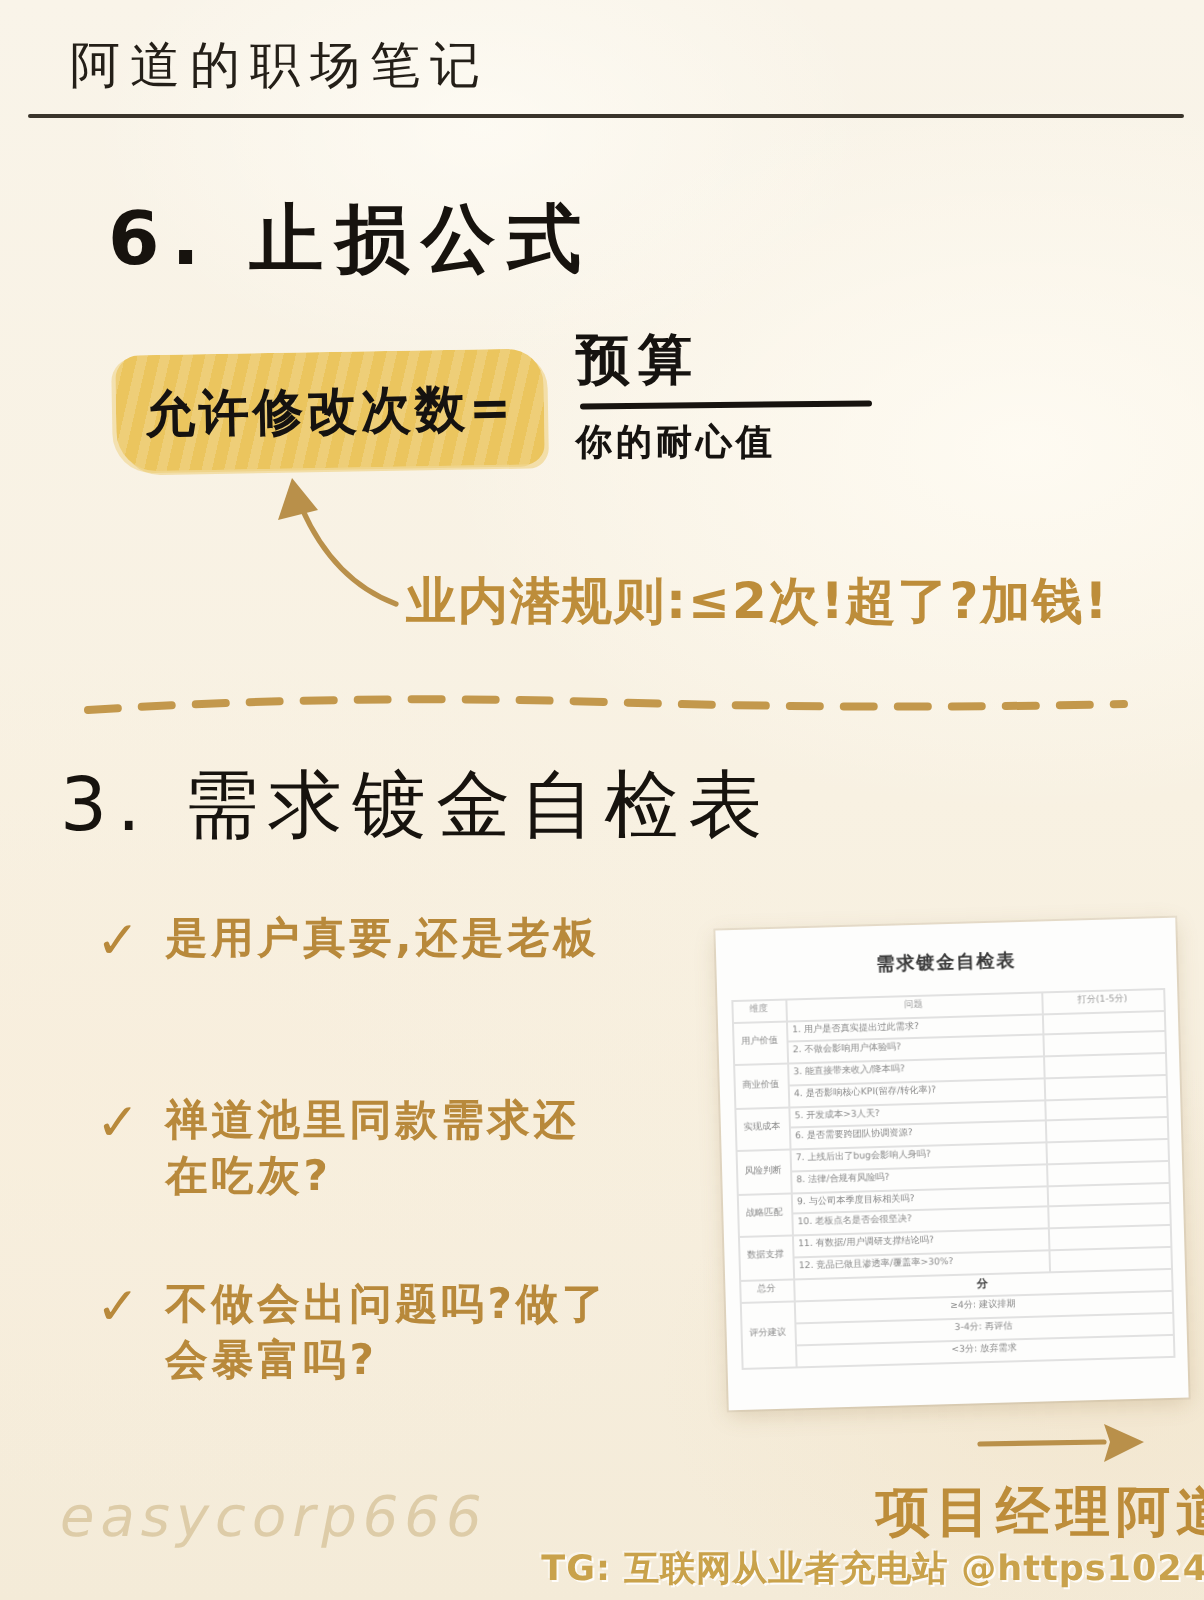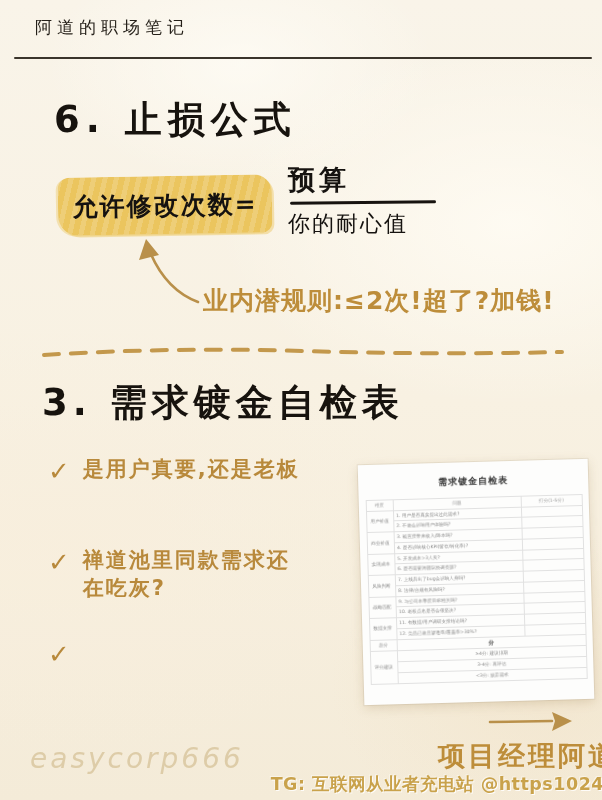--- a/index.html
+++ b/index.html
@@ -10,45 +10,45 @@
     position:relative; width:602px; height:800px; overflow:hidden;
     background:
       radial-gradient(420px 260px at 85% 28%, rgba(255,252,244,.85), transparent 70%),
       radial-gradient(500px 300px at 12% 68%, rgba(248,238,220,.65), transparent 72%),
       radial-gradient(320px 220px at 92% 86%, rgba(241,226,199,.55), transparent 70%),
       radial-gradient(260px 160px at 40% 8%, rgba(255,253,247,.7), transparent 75%),
       linear-gradient(180deg,#f9f4e9 0%,#f8f1e2 50%,#f6eedd 78%,#f4ebd8 100%);
   }
   .abs { position:absolute; }
 
-  .header-title { left:35px; top:16px; font-size:17px; letter-spacing:5px; color:#241f18; font-weight:500; }
+  .header-title { left:35px; top:16px; font-size:25px; letter-spacing:5px; color:#241f18; font-weight:500; }
   .header-rule  { left:14px; top:57px; width:578px; height:2px; background:#3a342b; border-radius:2px; }
 
   .s2-title { left:54px; top:95px; font-size:37px; font-weight:700; letter-spacing:6px; color:#17130e; }
 
   .hl-box {
     left:58px; top:176px; width:214px; height:58px;
     display:flex; align-items:center; justify-content:center;
     font-size:25px; font-weight:700; letter-spacing:2px; color:#151210;
     background:
       repeating-linear-gradient(104deg, rgba(255,255,255,.16) 0 5px, rgba(0,0,0,0) 5px 11px),
       #ebc55e;
     border-radius:12px 18px 10px 20px;
     transform:rotate(-1deg);
     box-shadow:2px 2px 0 rgba(235,197,94,.45), -2px 1px 0 rgba(235,197,94,.4);
   }
 
   .fraction { left:288px; top:162px; width:150px; text-align:left; color:#161310; }
   .frac-num { font-size:27px; font-weight:700; letter-spacing:4px; }
   .frac-bar { height:3px; background:#17130f; margin:3px 2px 5px; border-radius:2px; transform:rotate(-0.6deg); }
-  .frac-den { font-size:22px; font-weight:400; letter-spacing:2px; }
+  .frac-den { font-size:18px; font-weight:700; letter-spacing:2px; }
 
   .rule-note { left:203px; top:284px; font-size:25px; font-weight:600; letter-spacing:1px; color:#bd8d3a; white-space:nowrap; }
 
-  .s3-title { left:42px; top:378px; font-size:37px; font-weight:700; letter-spacing:5px; color:#17130e;text-align:center; }
+  .s3-title { left:30px; top:378px; font-size:37px; font-weight:400; letter-spacing:5px; color:#17130e;text-align:center; }
 
   .check-item { left:48px; width:320px; display:flex; gap:13px; color:#b8893b; }
   .check-item .mark { font-size:26px; font-weight:700; line-height:1.3; }
   .check-item .ctext { font-size:21px; font-weight:600; letter-spacing:2px; line-height:1.35; }
   .ci-1 { top:455px; } .ci-2 { top:546px; } .ci-3 { top:638px; }
 
   .table-card {
     left:361px; top:462px; width:230px; height:240px;
     background:#fdfdfc; transform:rotate(-1.6deg);
     box-shadow:0 3px 10px rgba(140,110,60,.22), 0 0 0 1px rgba(190,180,160,.25);
@@ -108,20 +108,21 @@
   <div class="abs check-item ci-1">
     <span class="mark">✓</span>
     <span class="ctext"><span>是用户真要,还是老板</span><br></span>
   </div>
   <div class="abs check-item ci-2">
     <span class="mark">✓</span>
     <span class="ctext"><span>禅道池里同款需求还</span><br><span>在吃灰?</span></span>
   </div>
   <div class="abs check-item ci-3">
     <span class="mark">✓</span>
+    <span class="ctext"><span>不做会出问题吗?做了</span><br><span>会暴富吗?</span></span>
   </div>
 
   <div class="abs table-card">
     <div class="tc-title">需求镀金自检表</div>
     <table class="tc-table">
       <colgroup>
           <col class="col-dim">
           <col class="col-q">
           <col class="col-s">
         </colgroup>

